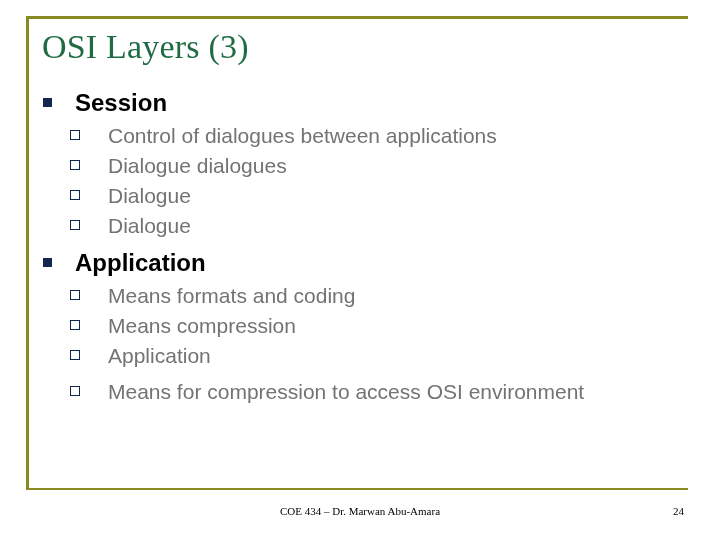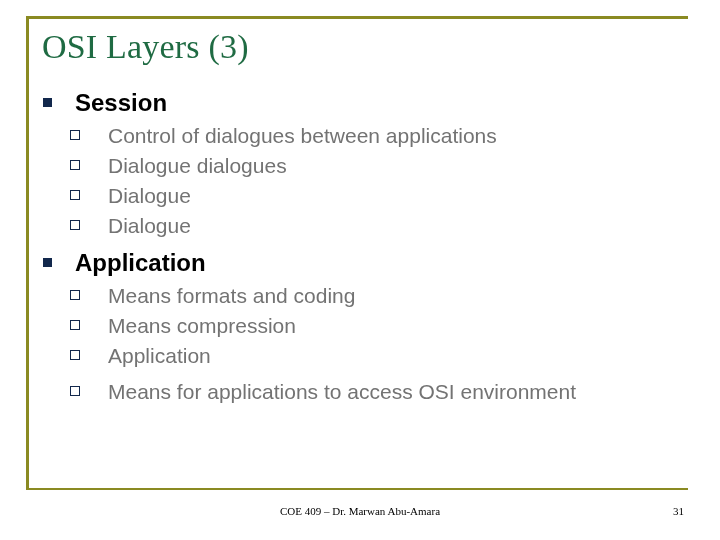--- a/index.html
+++ b/index.html
@@ -190,22 +190,22 @@
       </div>
       <div class="l2">
         <span class="marker"><span class="hollow"></span></span>
         <span class="text">Application</span>
       </div>
     </div>
 
     <div class="l2wrap">
       <div class="l2">
         <span class="marker"><span class="hollow"></span></span>
-        <span class="text">Means for applications to access OSI environment</span>
+        <span class="text">Means for compression to access OSI environment</span>
       </div>
     </div>
 
   </div>
 
-  <div class="footer">COE 409 – Dr. Marwan Abu-Amara</div>
-  <div class="pagenum">31</div>
+  <div class="footer">COE 434 – Dr. Marwan Abu-Amara</div>
+  <div class="pagenum">24</div>
 
 </div>
 
 </body></html>

